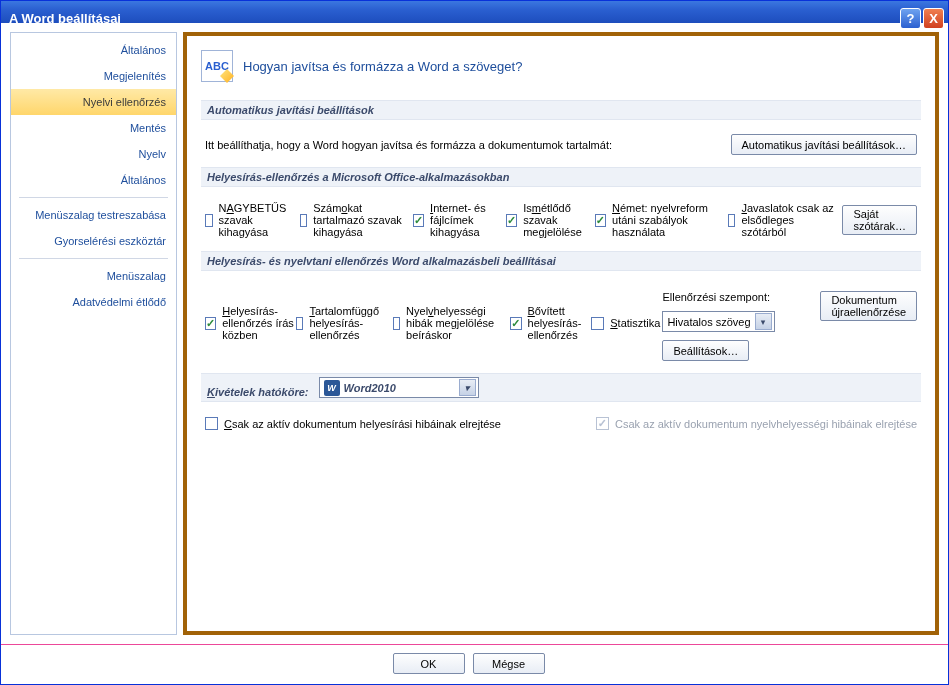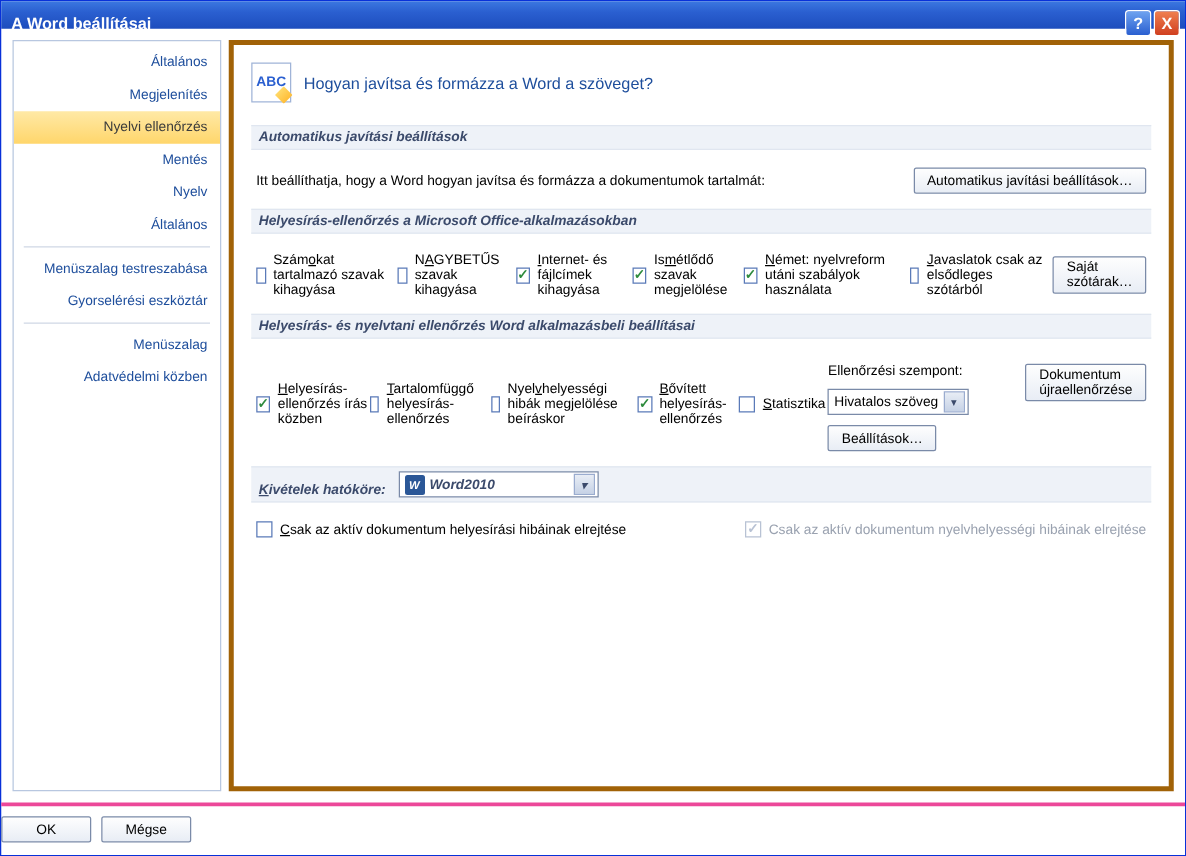--- a/index.html
+++ b/index.html
@@ -207,23 +207,23 @@
     background:#2b5797;
     color:#fff;
     font-size:9px;
     font-weight:bold;
     display:inline-flex;align-items:center;justify-content:center;
     border-radius:2px;
   }
   .footer {
     padding: 8px 12px 10px 0;
     display:flex;
-    justify-content:flex-start;
+    justify-content:center;
     gap:8px;
-    border-top:3px solid #ec4899;
+    border-top:1px solid #ec4899;
     margin-top:auto;
   }
   .footer .btn { min-width:72px; justify-content:center; }
   .u { text-decoration: underline; }
 </style>
 </head>
 <body>
 
 <div class="window">
 
@@ -242,21 +242,21 @@
         <div class="sidebar-item">Megjelenítés</div>
         <div class="sidebar-item selected">Nyelvi ellenőrzés</div>
         <div class="sidebar-item">Mentés</div>
         <div class="sidebar-item">Nyelv</div>
         <div class="sidebar-item">Általános</div>
         <div class="sidebar-sep"></div>
         <div class="sidebar-item">Menüszalag testreszabása</div>
         <div class="sidebar-item">Gyorselérési eszköztár</div>
         <div class="sidebar-sep"></div>
         <div class="sidebar-item">Menüszalag</div>
-        <div class="sidebar-item">Adatvédelmi közben</div>
+        <div class="sidebar-item">Adatvédelmi étlődő</div>
       </div>
 
     <div class="main">
 
       <div class="heading-row">
         <div class="heading-icon">ABC</div>
         <div class="heading-text">Hogyan javítsa és formázza a Word a szöveget?</div>
       </div>
 
       <div class="section-header">Automatikus javítási beállítások</div>
@@ -264,25 +264,25 @@
         <span>Itt beállíthatja, hogy a Word hogyan javítsa és formázza a dokumentumok tartalmát:</span>
         <span class="btn">
           <span>Automatikus javítási beállítások…</span>
         </span>
       </div>
 
       <div class="section-header">Helyesírás-ellenőrzés a Microsoft Office-alkalmazásokban</div>
       <div class="section-body" id="office-checks">
           <div class="check-row">
             <span class="checkbox"></span>
+            <span>N<span class="u">A</span>GYBETŰS szavak kihagyása</span>
+          </div>
+          <div class="check-row">
+            <span class="checkbox"></span>
             <span>Szám<span class="u">o</span>kat tartalmazó szavak kihagyása</span>
-          </div>
-          <div class="check-row">
-            <span class="checkbox"></span>
-            <span>N<span class="u">A</span>GYBETŰS szavak kihagyása</span>
           </div>
           <div class="check-row">
             <span class="checkbox checked"></span>
             <span><span class="u">I</span>nternet- és fájlcímek kihagyása</span>
           </div>
           <div class="check-row">
             <span class="checkbox checked"></span>
             <span>Is<span class="u">m</span>étlődő szavak megjelölése</span>
           </div>
           <div class="check-row">

